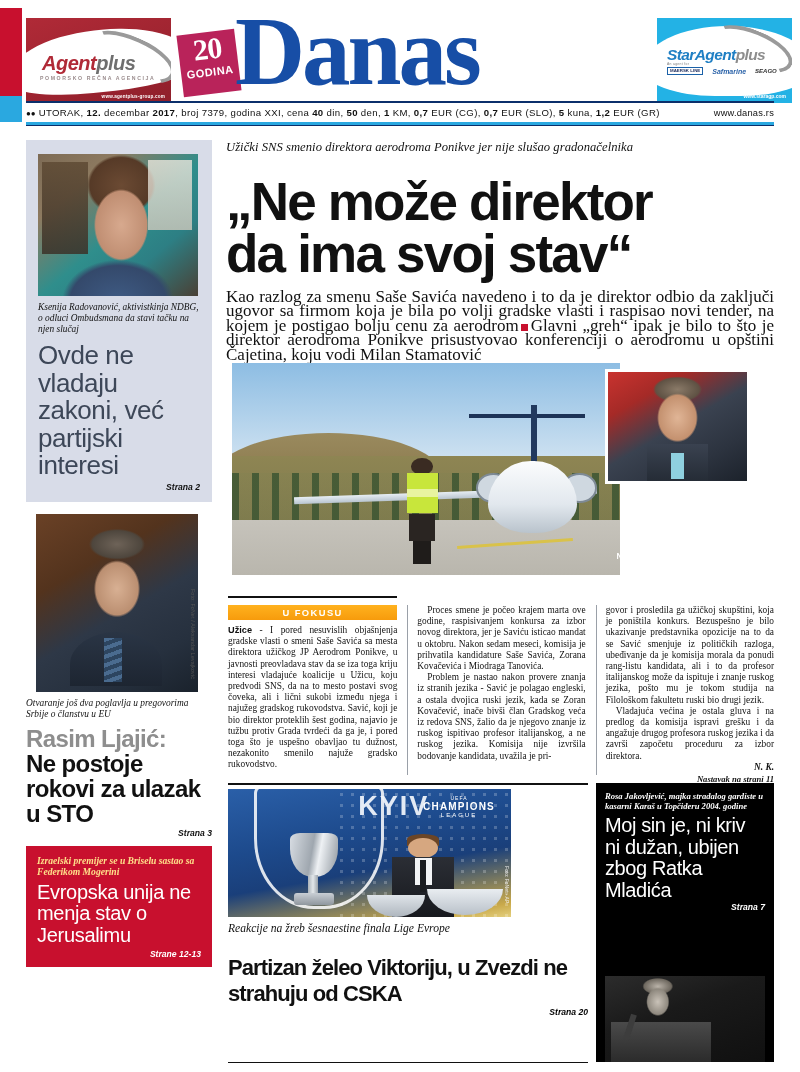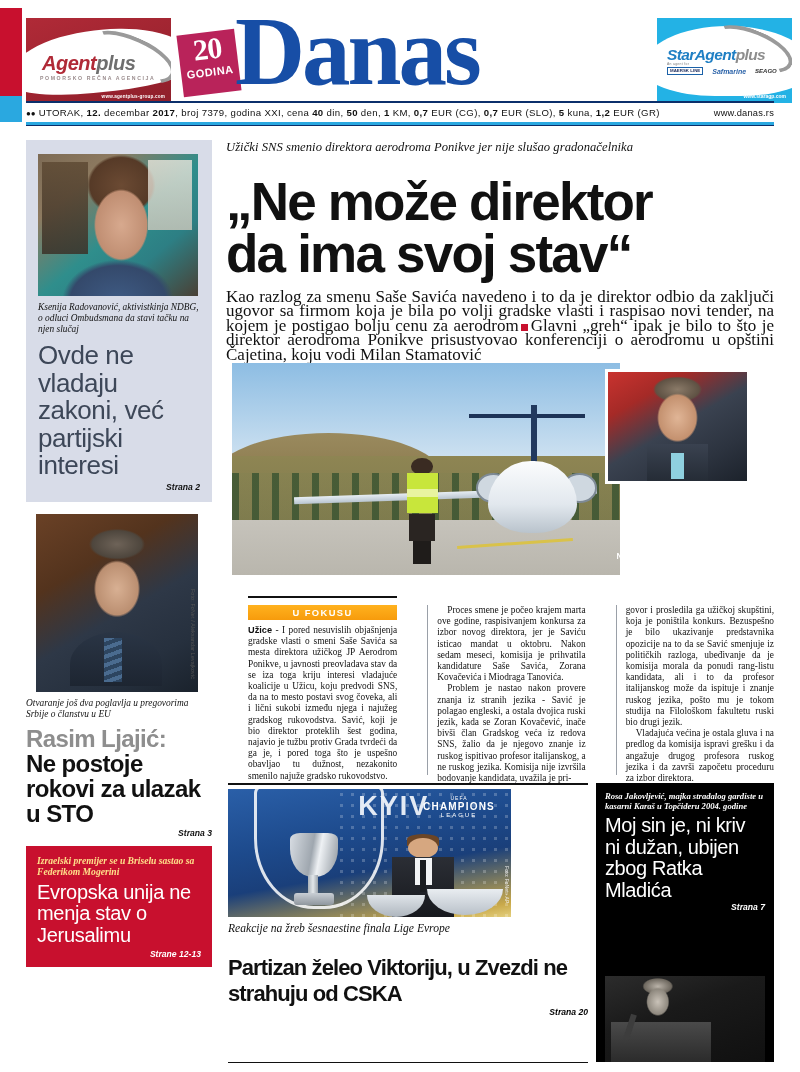--- a/index.html
+++ b/index.html
@@ -205,21 +205,21 @@
       font-size:5.2px; color:#fff; letter-spacing:.2px; }
   .savic-cap {
     position:absolute; right:24px; bottom:4px; width:180px;
     font-size:8.3px; font-weight:bold; line-height:9.6px; color:#fff; text-align:right;
     letter-spacing:-.1px;
   }
 
   
   .cols { position:absolute; left:228px; top:605px; width:546px; height:170px;
           display:flex; gap:10px; }
-  .col { width:176px; position:relative;margin-left:20px; }
+  .col { width:176px; position:relative; }
   .col-rule { border-left:1px solid #9aa0a8; padding-left:9px; width:185px; }
   .fokus-bar {
     background:linear-gradient(#ffb21e,#f79b0c); color:#fff; font-size:9.4px; font-weight:bold;
     text-align:center; letter-spacing:1.4px; padding:2px 0; margin-bottom:5px;
   }
   .bodytext {
     font-family:"Liberation Serif", serif; font-size:9.35px; line-height:11.2px;
     color:#111; text-align:justify; hyphens:auto;
   }
   .bodytext .city { font-weight:bold; font-family:"Liberation Sans",sans-serif; font-size:9.2px;}

